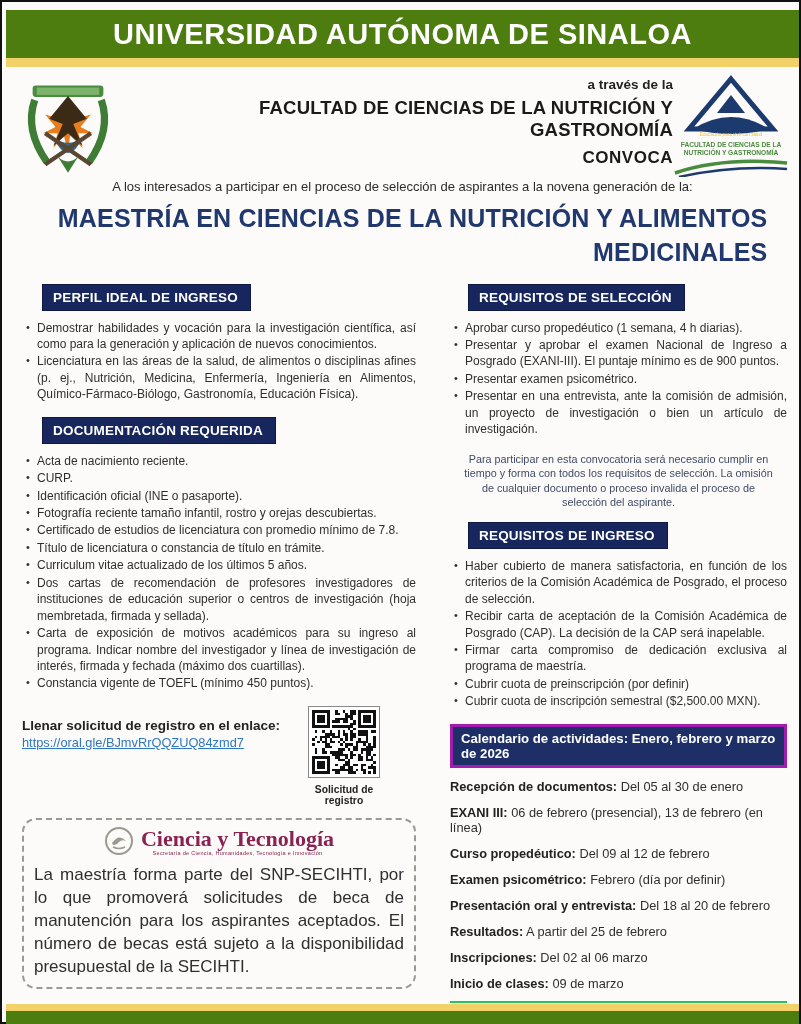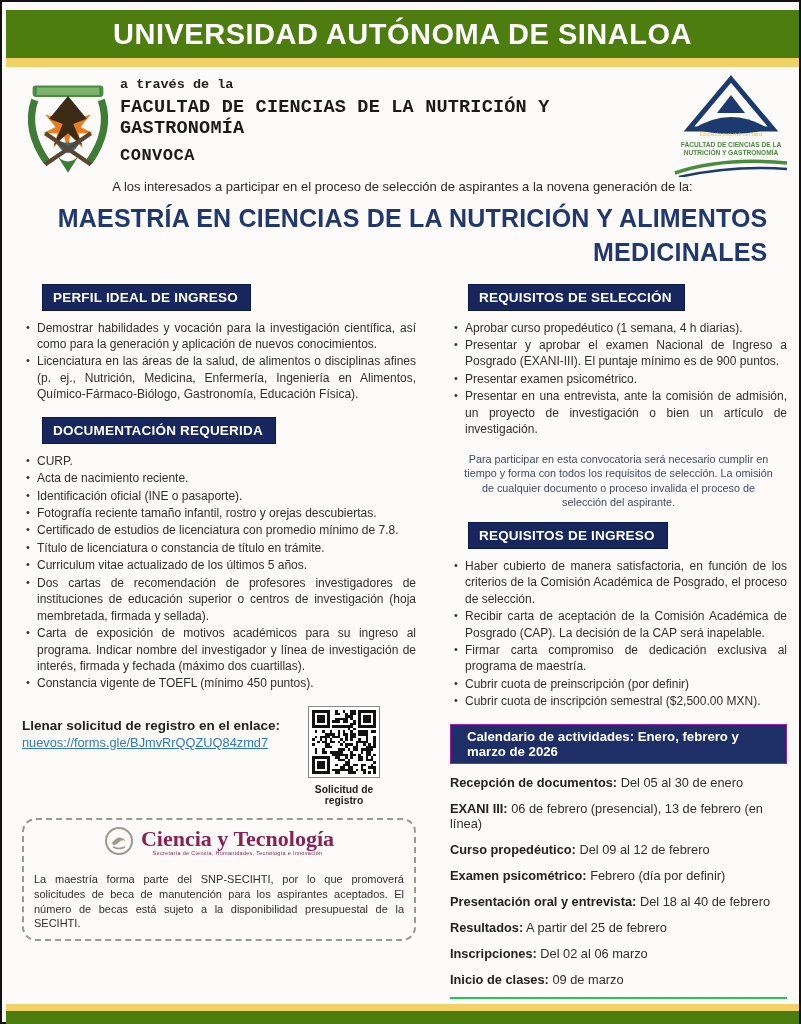--- a/index.html
+++ b/index.html
@@ -15,21 +15,21 @@
   
   .band { background:#4d7c0f; width:100%; }
   .band.top { height:48px; display:flex; align-items:center; justify-content:center; margin-top:4px; }
   .strip { background:#f2d169; width:100%; height:9px; }
   .univ-title { color:#fff; font-weight:bold; font-size:29px; letter-spacing:0.5px; }
 
   
   .header-row { display:flex; align-items:flex-start; padding:6px 10px 0 10px; }
   .crest { width:104px; height:104px; flex:0 0 auto; }
   .fac-logo { width:116px; height:104px; flex:0 0 auto; }
-  .header-center { flex:1; text-align:left; padding-top:4px;font-family:Liberation Mono, monospace; }
+  .header-center { flex:1; text-align:right; padding-top:4px; }
   .through { font-weight:bold; font-size:13.5px; color:#222; }
   .faculty { font-weight:bold; font-size:18.5px; color:#1a1a1a; margin-top:5px; letter-spacing:0.2px;}
   .convoca { font-weight:bold; font-size:17px; color:#1a1a1a; margin-top:7px; letter-spacing:0.5px;}
   .intro { text-align:center; font-size:13px; color:#2b2b2b; margin-top:2px; }
   .program-title {
     width:730px; margin:8px auto 0 auto; text-align:right;
     color:#20386e; font-weight:bold; font-size:25px; line-height:1.35; letter-spacing:0.2px;
   }
 
   
@@ -67,26 +67,26 @@
   .qr-caption { font-weight:bold; font-size:10.3px; color:#222; margin-top:2px; }
 
   
   .secihti {
     border:2px dashed #9a9a94; border-radius:14px; margin-top:12px; padding:6px 10px 8px 10px;
   }
   .secihti-logo { display:flex; align-items:center; justify-content:center; gap:7px; }
   .seal { width:30px; height:30px; }
   .cyt-text { font-family:"Liberation Serif", serif; font-weight:bold; font-size:22px; color:#8a2150; }
   .cyt-sub { font-size:5.5px; color:#8a2150; text-align:center; margin-top:-2px; letter-spacing:0.3px; }
-  .secihti-par { font-size:11px; line-height:1.35; text-align:justify; color:#2f2f2f; margin-top:16px; }
+  .secihti-par { font-size:17px; line-height:1.35; text-align:justify; color:#2f2f2f; margin-top:8px; }
 
   
   .cal-banner {
     background:#1d2f66; color:#fff; font-weight:bold; font-size:13.2px;
-    padding:4px 16px; margin-top:4px; border:1px solid #a21caf;
+    padding:4px 8px; margin-top:4px; border:3px solid #a21caf;
   }
   .cal-rows { border-bottom:2px solid #22c55e; padding-bottom:10px; }
   .cal-row { font-size:12.8px; margin-top:11px; color:#2f2f2f; }
   .cal-label { font-weight:bold; color:#222; }
 
   
   .bottom { position:relative; height:112px; margin-top:6px; }
   .sitio-block { position:absolute; right:18px; top:0; width:180px; text-align:center; }
   .sitio-label { font-weight:bold; font-size:12.8px; color:#222; }
   .bottom-bands { position:absolute; left:0; right:0; bottom:0; }
@@ -146,36 +146,36 @@
 
     <div class="col-left">
       <div class="sec-box">PERFIL IDEAL DE INGRESO</div>
       <ul class="blist">
         <li>Demostrar habilidades y vocación para la investigación científica, así como para la generación y aplicación de nuevos conocimientos.</li>
         <li>Licenciatura en las áreas de la salud, de alimentos o disciplinas afines (p. ej., Nutrición, Medicina, Enfermería, Ingeniería en Alimentos, Químico-Fármaco-Biólogo, Gastronomía, Educación Física).</li>
       </ul>
 
       <div class="sec-box">DOCUMENTACIÓN REQUERIDA</div>
       <ul class="blist">
+        <li>Acta de nacimiento reciente.</li>
         <li>CURP.</li>
-        <li>Acta de nacimiento reciente.</li>
         <li>Identificación oficial (INE o pasaporte).</li>
         <li>Fotografía reciente tamaño infantil, rostro y orejas descubiertas.</li>
         <li>Certificado de estudios de licenciatura con promedio mínimo de 7.8.</li>
         <li>Título de licenciatura o constancia de título en trámite.</li>
         <li>Curriculum vitae actualizado de los últimos 5 años.</li>
         <li>Dos cartas de recomendación de profesores investigadores de instituciones de educación superior o centros de investigación (hoja membretada, firmada y sellada).</li>
         <li>Carta de exposición de motivos académicos para su ingreso al programa. Indicar nombre del investigador y línea de investigación de interés, firmada y fechada (máximo dos cuartillas).</li>
         <li>Constancia vigente de TOEFL (mínimo 450 puntos).</li>
       </ul>
 
       <div class="registro-row">
         <div class="registro-text">
           <div class="registro-label">Llenar solicitud de registro en el enlace:</div>
-          <a class="link" href="#">nuevos://forms.gle/BJmvRrQQZUQ84zmd7</a>
+          <a class="link" href="#">https://oral.gle/BJmvRrQQZUQ84zmd7</a>
         </div>
         <div class="registro-qrcol">
           <div class="qr"><svg viewBox="0 0 25 25" shape-rendering="crispEdges" xmlns="http://www.w3.org/2000/svg">
                   <rect width="25" height="25" fill="#fff"></rect>
                   <rect x="9" y="0" width="1" height="1" fill="#111"></rect>
                   <rect x="12" y="0" width="1" height="1" fill="#111"></rect>
                   <rect x="15" y="0" width="1" height="1" fill="#111"></rect>
                   <rect x="16" y="0" width="1" height="1" fill="#111"></rect>
                   <rect x="9" y="1" width="1" height="1" fill="#111"></rect>
                   <rect x="10" y="1" width="1" height="1" fill="#111"></rect>
@@ -435,21 +435,21 @@
         <li>Cubrir cuota de preinscripción (por definir)</li>
         <li>Cubrir cuota de inscripción semestral ($2,500.00 MXN).</li>
       </ul>
 
       <div class="cal-banner">Calendario de actividades: Enero, febrero y marzo de 2026</div>
       <div class="cal-rows">
         <div class="cal-row"><span class="cal-label">Recepción de documentos:</span> <span>Del 05 al 30 de enero</span></div>
         <div class="cal-row"><span class="cal-label">EXANI III:</span> <span>06 de febrero (presencial), 13 de febrero (en línea)</span></div>
         <div class="cal-row"><span class="cal-label">Curso propedéutico:</span> <span>Del 09 al 12 de febrero</span></div>
         <div class="cal-row"><span class="cal-label">Examen psicométrico:</span> <span>Febrero (día por definir)</span></div>
-        <div class="cal-row"><span class="cal-label">Presentación oral y entrevista:</span> <span>Del 18 al 40 de febrero</span></div>
+        <div class="cal-row"><span class="cal-label">Presentación oral y entrevista:</span> <span>Del 18 al 20 de febrero</span></div>
         <div class="cal-row"><span class="cal-label">Resultados:</span> <span>A partir del 25 de febrero</span></div>
         <div class="cal-row"><span class="cal-label">Inscripciones:</span> <span>Del 02 al 06 marzo</span></div>
         <div class="cal-row"><span class="cal-label">Inicio de clases:</span> <span>09 de marzo</span></div>
       </div>
     </div>
   </div>
 
   <div class="bottom">
 
     <div class="sitio-block">

